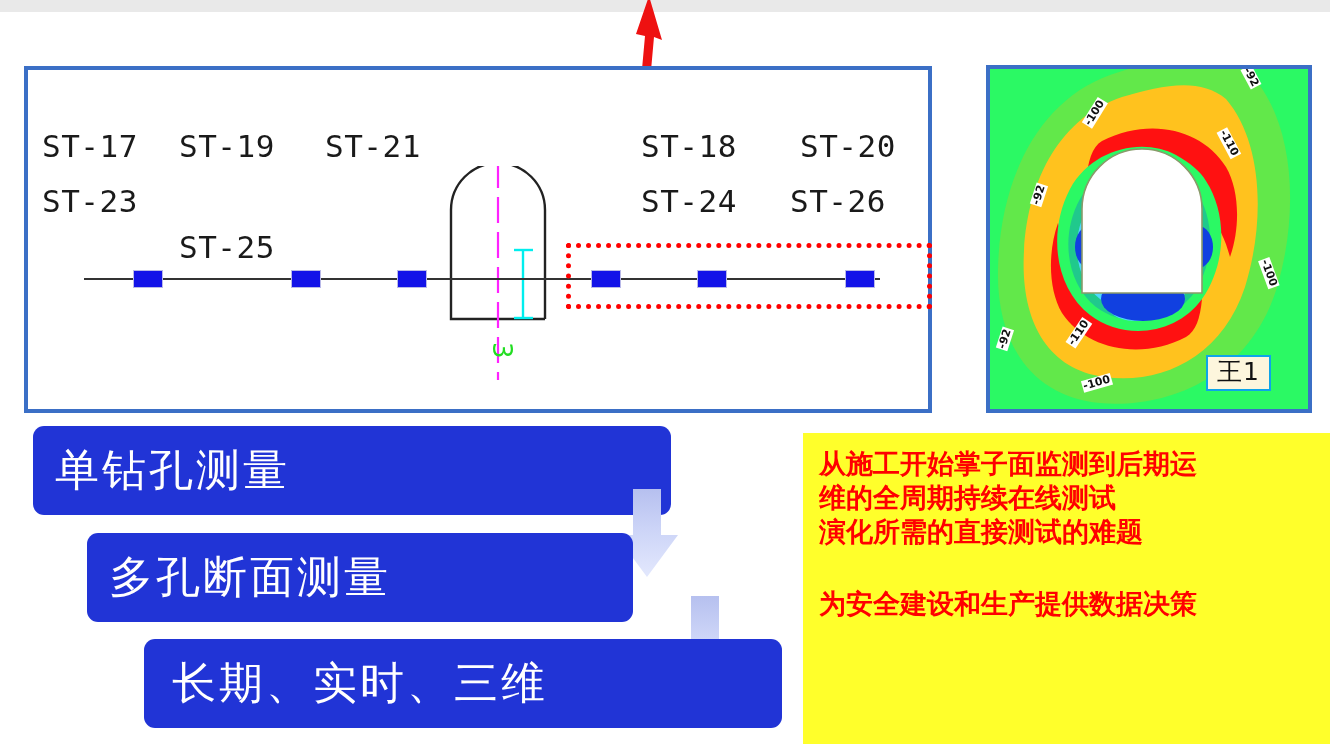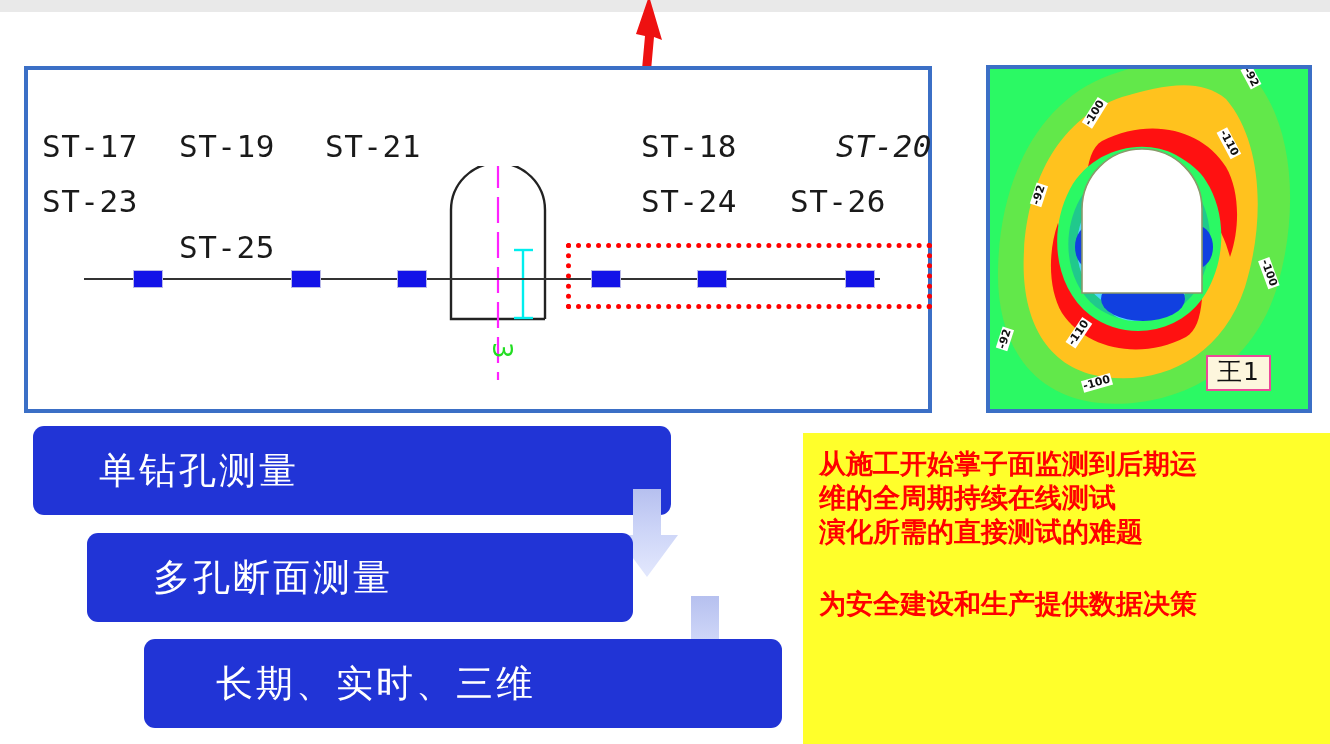--- a/index.html
+++ b/index.html
@@ -42,36 +42,36 @@
     border:4px solid #3b6fc6;background:#2bf964;box-sizing:border-box;overflow:hidden;
   }
   #contour-svg{left:0;top:0;}
   .c-label{
     position:absolute;background:#ffffff;color:#111;
     font-family:"DejaVu Sans","Liberation Sans",sans-serif;
     font-size:11px;font-weight:700;padding:0 1px;line-height:12px;white-space:nowrap;
   }
   #wang-box{
     left:1206px;top:355px;
-    background:#fdf6dd;border:2px solid #ec4899;
+    background:#fdf6dd;border:2px solid #0ea5e9;
     padding:1px 9px 3px 9px;
     font-family:"DejaVu Sans","Liberation Sans",sans-serif;
     font-size:25px;color:#111;line-height:28px;letter-spacing:1px;
   }
 
   
   .banner{
     background:#2134d6;border-radius:11px;color:#ffffff;
     font-family:"DejaVu Serif","Liberation Serif",serif;
     display:flex;align-items:center;
   }
   #banner-1{left:33px;top:426px;width:638px;height:89px;}
   #banner-2{left:87px;top:533px;width:546px;height:89px;}
   #banner-3{left:144px;top:639px;width:638px;height:89px;}
-  .banner span{padding-left:22px;font-size:37px;letter-spacing:3px;margin-left:44px;}
+  .banner span{padding-left:22px;font-size:44px;letter-spacing:3px;}
   #banner-3 span{padding-left:28px;}
 
   
   .down-arrow{width:66px;height:90px;}
   #arrow-1{left:614px;top:489px;}
   #arrow-2{left:672px;top:596px;}
 
   
   #yellow-box{
     left:803px;top:433px;width:577px;height:311px;
@@ -96,21 +96,21 @@
 
 <div class="abs" id="left-panel">
 
   <div class="abs st-label" style="left:14px;top:58px;">ST-17</div>
   <div class="abs st-label" style="left:151px;top:58px;">ST-19</div>
   <div class="abs st-label" style="left:297px;top:58px;">ST-21</div>
   <div class="abs st-label" style="left:14px;top:113px;">ST-23</div>
   <div class="abs st-label" style="left:151px;top:113px;margin-top:46px;">ST-25</div>
 
   <div class="abs st-label" style="left:613px;top:58px;">ST-18</div>
-  <div class="abs st-label" style="left:808px;top:58px;font-style:italic;">ST-20</div>
+  <div class="abs st-label" style="left:772px;top:58px;">ST-20</div>
   <div class="abs st-label" style="left:613px;top:113px;">ST-24</div>
   <div class="abs st-label" style="left:762px;top:113px;">ST-26</div>
 
   <svg class="abs" style="left:389px;top:96px;" width="180" height="220">
 
     <path d="M34,115 L34,44 A47,47 0 0 1 128,44 L128,153" fill="none" stroke="#222" stroke-width="2.4"></path>
     <path d="M34,115 L34,153 L128,153" fill="none" stroke="#222" stroke-width="2.4"></path>
 
     <line x1="81" y1="-4" x2="81" y2="214" stroke="#ff22ff" stroke-width="2.2" stroke-dasharray="26,9,26,9"></line>
 

